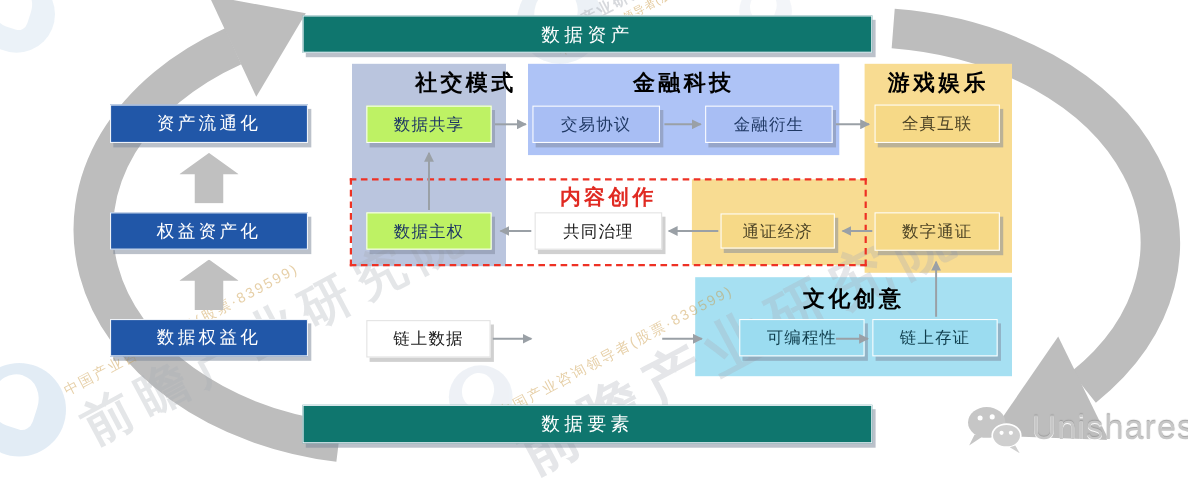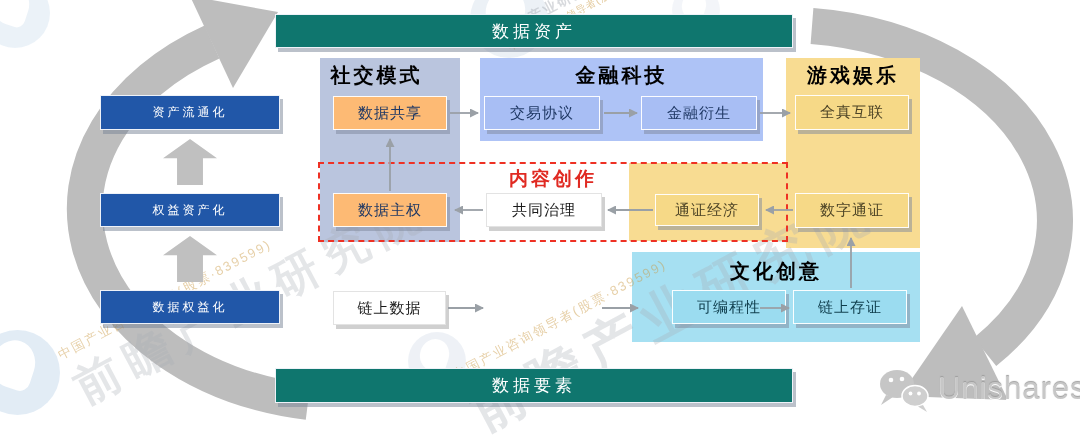--- a/index.html
+++ b/index.html
@@ -6,33 +6,33 @@
   .stage{position:relative;width:1080px;height:437px;overflow:hidden;background:#fff;
          font-family:"Liberation Sans","DejaVu Sans",sans-serif;}
   svg{display:block;}
   .abs{position:absolute;}
 
   
   .bluebar{position:absolute;background:#0f766e;color:#fff;display:flex;align-items:center;justify-content:center;
            font-size:17px;letter-spacing:4px;border:1px solid #eef2f8;box-sizing:border-box;
            box-shadow:3px 4px 0 rgba(120,132,150,.5);z-index:4;}
   .leftbox{position:absolute;background:#2157a8;color:#fff;display:flex;align-items:center;justify-content:center;
-           font-size:12px;letter-spacing:3px;border:1px solid #eef2f8;box-sizing:border-box;
+           font-size:16px;letter-spacing:3px;border:1px solid #eef2f8;box-sizing:border-box;
            box-shadow:3px 4px 0 rgba(120,132,150,.5);z-index:4;}
 
   
   .panel{position:absolute;z-index:1;}
   .panel-title{position:absolute;z-index:4;display:flex;align-items:center;justify-content:center;
                font-size:20px;font-weight:bold;color:#000;letter-spacing:3px;}
 
   
   .ibox{position:absolute;z-index:3;display:flex;align-items:center;justify-content:center;
         font-size:15px;letter-spacing:1px;border:1px solid rgba(255,255,255,.95);box-sizing:border-box;
         box-shadow:3px 4px 0 rgba(125,135,155,.5);}
-  .t-social{background:#fdba74;color:#1f3864;}
+  .t-social{background:#bef264;color:#1f3864;}
   .t-fintech{background:#a8bef4;color:#1f3864;}
   .t-gaming{background:#f6d987;color:#4d4426;}
   .t-culture{background:#9bdcf0;color:#0f3d4c;}
   .t-white{background:#ffffff;color:#1a1a1a;border:1px solid #e3e3e3;
            box-shadow:3px 4px 0 rgba(150,150,150,.45);}
 
   .dashed-outline{position:absolute;border:2px dashed #ee3124;box-sizing:border-box;z-index:4;background:transparent;}
   .content-title{color:#e02a22;}
 
   
@@ -98,21 +98,21 @@
   <div class="leftbox" style="left:100px;top:193px;width:180px;height:34px;">权益资产化</div>
   <div class="block-arrow" style="left:163px;top:236px;width:54px;height:46px;"></div>
   <div class="leftbox" style="left:100px;top:290px;width:180px;height:34px;">数据权益化</div>
 
   <div class="panel" style="left:320px;top:58px;width:140px;height:184px;background:#bac5de;"></div>
   <div class="panel" style="left:480px;top:58px;width:283px;height:83px;background:#aec3f6;"></div>
   <div class="panel" style="left:786px;top:58px;width:134px;height:190px;background:#f8dc92;"></div>
   <div class="panel" style="left:629px;top:163px;width:158px;height:78px;background:#f8dc92;"></div>
   <div class="panel" style="left:632px;top:252px;width:288px;height:90px;background:#a6e0f2;"></div>
 
-  <div class="panel-title" style="left:320px;top:62px;width:113px;height:26px;">社交模式</div>
+  <div class="panel-title" style="left:320px;top:62px;width:113px;height:26px;padding-left:47px;">社交模式</div>
   <div class="panel-title" style="left:480px;top:62px;width:283px;height:26px;">金融科技</div>
   <div class="panel-title" style="left:786px;top:62px;width:134px;height:26px;">游戏娱乐</div>
   <div class="panel-title content-title" style="left:318px;top:167px;width:470px;height:24px;font-size:19px;font-family:Liberation Mono, monospace;">内容创作</div>
   <div class="panel-title" style="left:632px;top:258px;width:288px;height:26px;">文化创意</div>
 
   <div class="dashed-outline" style="left:318px;top:162px;width:470px;height:80px;"></div>
 
   <div class="ibox t-social" style="left:333px;top:96px;width:114px;height:34px;">数据共享</div>
   <div class="ibox t-social" style="left:333px;top:193px;width:114px;height:34px;">数据主权</div>
 

